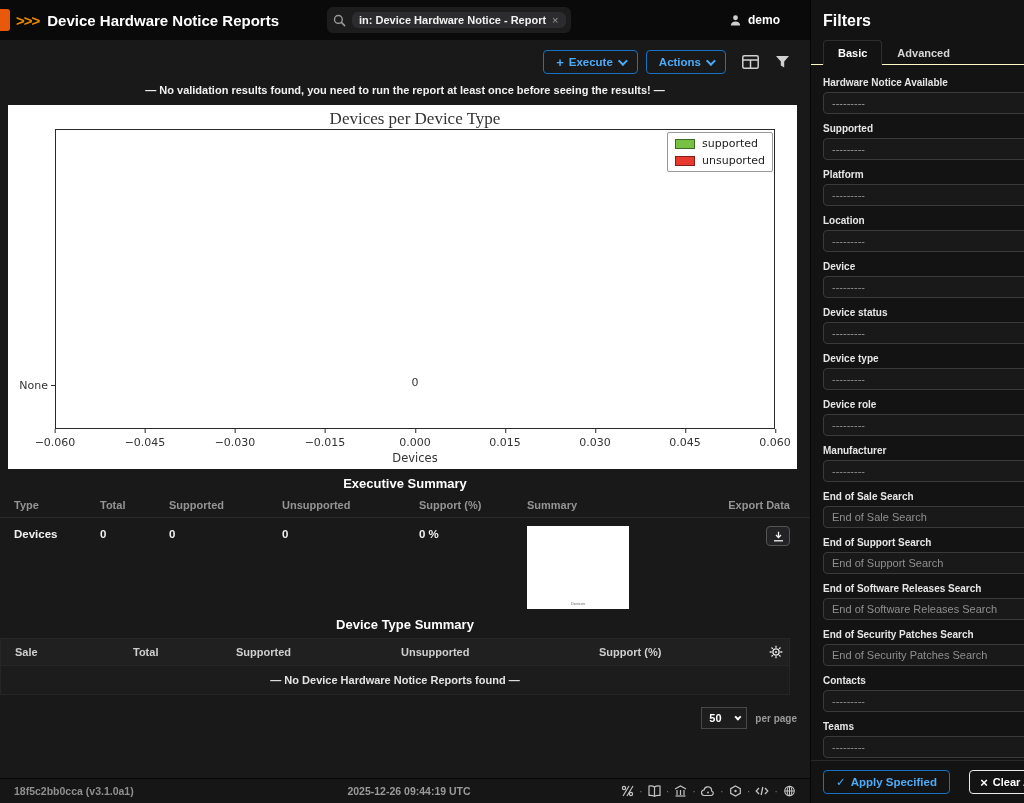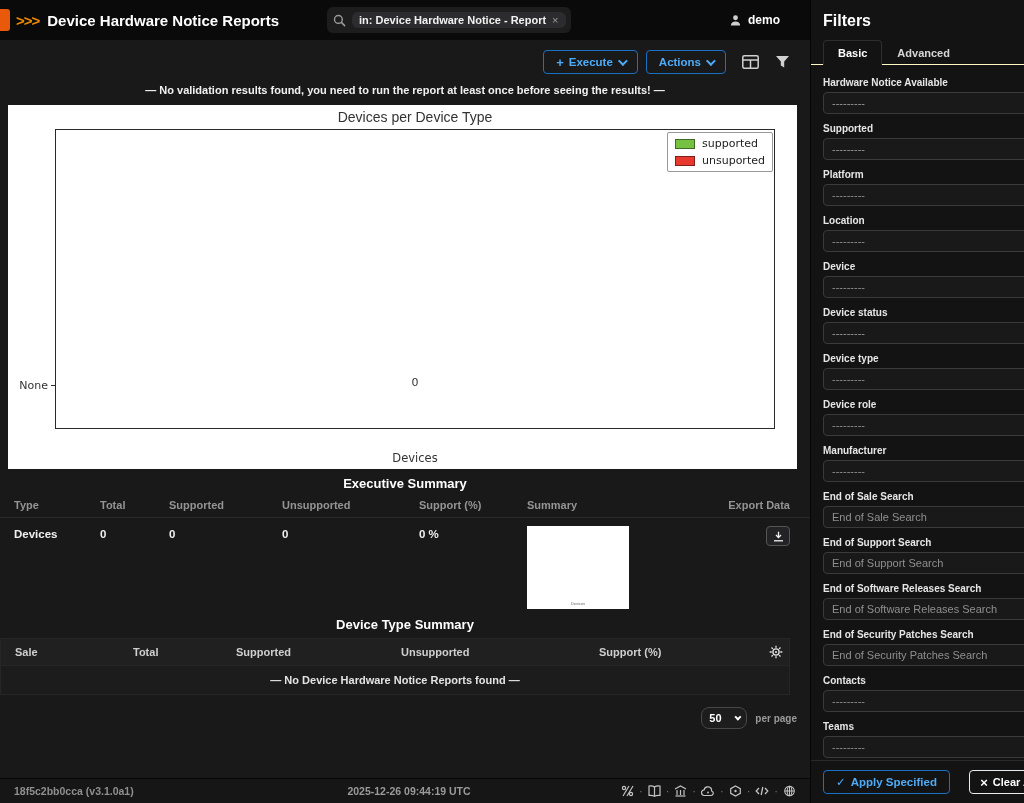--- a/index.html
+++ b/index.html
@@ -32,22 +32,22 @@
     font-family:inherit; }
   .chev { width:7px; height:7px; border-right:2px solid currentColor; border-bottom:2px solid currentColor;
     transform:rotate(45deg) translateY(-2px); display:inline-block; }
   .tool-icon { margin-left:8px; cursor:pointer; display:flex; align-items:center; }
 
   
   .alert-line { text-align:center; color:#f1f1f1; font-weight:bold; font-size:11px; padding-top:10px; height:26px; flex:none; }
 
   
   .chart-panel { position:relative; margin:5px 13px 0 8px; width:789px; height:364px; background:#ffffff; flex:none; }
-  .chart-title { position:absolute; top:4px; left:47px; width:720px; text-align:center; color:#333; font-size:14px;
-    font-family:Liberation Sans, sans-serif; }
+  .chart-title { position:absolute; top:4px; left:47px; width:720px; text-align:center; color:#333; font-size:17px;
+    font-family:Liberation Serif, serif; }
   .plot { position:absolute; left:47px; top:24px; width:720px; height:300px; border:1px solid #2a2a2a; }
   .legend { position:absolute; left:659px; top:27px; width:106px; background:#fff; border:1px solid #999;
     border-radius:2px; padding:4px 7px; display:flex; flex-direction:column; gap:4px; }
   .legend-row { display:flex; align-items:center; gap:7px; }
   .legend-swatch { width:20px; height:10px; border:1px solid rgba(0,0,0,.45); flex:none; }
   .legend-label { font-size:11px; color:#222; font-family:"DejaVu Sans",sans-serif; }
   .ytick-label { position:absolute; left:0; top:274px; width:40px; text-align:right; font-size:11px; color:#333;
     font-family:"DejaVu Sans",sans-serif; }
   .ytick-mark { position:absolute; left:43px; top:280px; width:4px; height:1px; background:#2a2a2a; }
   .val-label { position:absolute; left:47px; top:271px; width:720px; text-align:center; font-size:11px; color:#333;
@@ -84,21 +84,21 @@
   .dts-table { margin:6px 20px 0 0; flex:none; }
   .dts-head { display:grid; grid-template-columns:118px 103px 165px 198px 1fr 22px; background:#202021;
     border:1px solid #262627; border-bottom:none; padding:6px 6px 6px 14px; align-items:center; }
   .dts-head span.h { color:#cfcfcf; font-size:11px; font-weight:bold; }
   .dts-empty { background:#1c1c1d; border:1px solid #262627; text-align:center; color:#e3e3e3;
     font-weight:bold; font-size:11px; padding:8px 0; }
   .gear { justify-self:end; cursor:pointer; display:flex; }
 
   
   .pager { display:flex; align-items:center; justify-content:flex-end; gap:8px; padding:12px 13px 0 0; flex:none; }
-  .per-select { width:46px; height:22px; border:1px solid #48484a; background:#1d1d1e; border-radius:8px;
+  .per-select { width:46px; height:22px; border:1px solid #48484a; background:#1d1d1e; border-radius:0;
     color:#fff; font-weight:bold; font-size:11px; display:flex; align-items:center; justify-content:space-between;
     padding:0 7px; cursor:pointer; }
   .per-select .chev { width:5px; height:5px; }
   .per-label { color:#9a9a9a; font-size:10px; font-weight:bold; }
 
   
   .main-footer { margin-top:auto; height:25px; background:#161617; border-top:1px solid #070707;
     display:flex; align-items:center; padding:0 14px; flex:none; position:relative; }
   .footer-left { color:#8f8f8f; font-size:10.5px; font-weight:bold; }
   .footer-center { position:absolute; left:4px; width:810px; text-align:center; color:#9a9a9a; font-size:10.5px; font-weight:bold; pointer-events:none; }
@@ -207,20 +207,32 @@
           </div>
 
           <div class="legend-row">
             <span class="legend-swatch" style="background: rgb(232, 57, 47);"></span>
             <span class="legend-label">unsuported</span>
           </div>
         </div>
       <div class="ytick-label">None</div>
       <div class="ytick-mark"></div>
       <div class="val-label">0</div>
+      <div class="xticks">
+
+      <span class="xtick">−0.060</span>
+          <span class="xtick">−0.045</span>
+          <span class="xtick">−0.030</span>
+          <span class="xtick">−0.015</span>
+          <span class="xtick">0.000</span>
+          <span class="xtick">0.015</span>
+          <span class="xtick">0.030</span>
+          <span class="xtick">0.045</span>
+          <span class="xtick">0.060</span>
+        </div>
       <div class="xaxis-label">Devices</div>
     </div>
 
     <div class="section-title">Executive Summary</div>
     <div class="exec-head">
 
     <span>Type</span>
         <span>Total</span>
         <span>Supported</span>
         <span>Unsupported</span>

